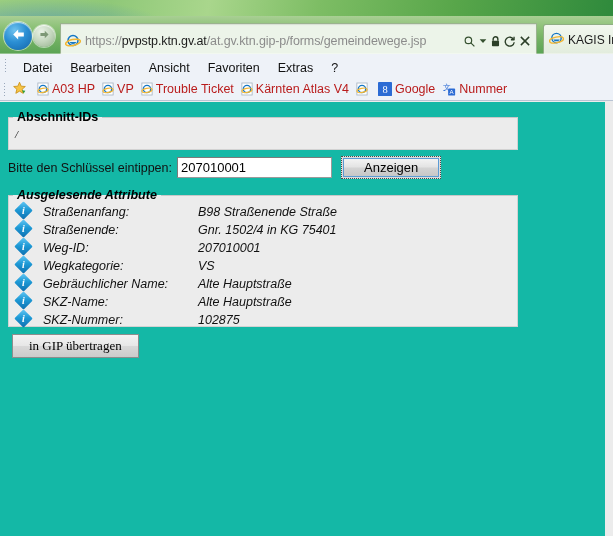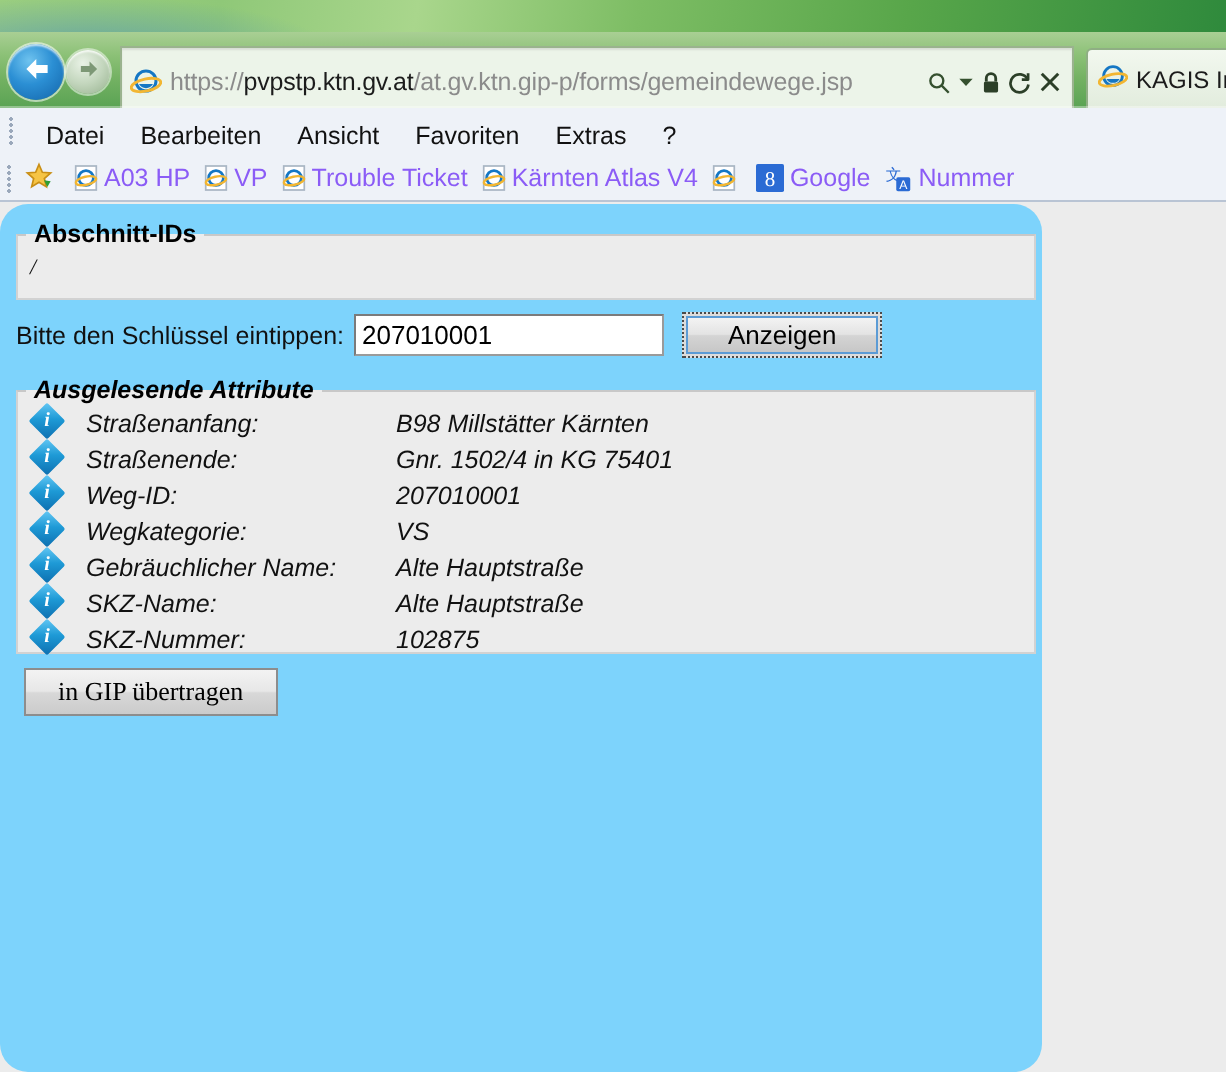--- a/index.html
+++ b/index.html
@@ -156,35 +156,34 @@
   .favbar .grip {
     position: absolute; left: 3px; top: 5px;
     width: 3px; height: 15px;
     background-image: radial-gradient(circle, #9aa8bb 0.8px, transparent 1px);
     background-size: 3px 3px;
   }
   .fav-item {
     display: inline-flex;
     align-items: center;
     font-size: 12.5px;
-    color: #8b5cf6;
+    color: #b91c1c;
     margin-right: 7px;
     flex: 0 0 auto;
   }
   .fav-item .fav-ico { margin-right: 3px; display: flex; align-items: center; }
 
   
   .page {
     position: absolute;
     left: 0; top: 102px;
-    width: 521px;
+    width: 605px;
     height: 434px;
-    background: #7dd3fc;
+    background: #14b8a6;
     overflow: hidden;
-    border-radius: 14px;
   }
 
   fieldset.box {
     border: 1px solid #d2d2d2;
     border-top-color: #c8c8c8;
     background: #ececec;
     margin: 0;
     box-sizing: border-box;
   }
   fieldset.box legend {
@@ -500,21 +499,21 @@
     </span>
   </div>
 
   <fieldset class="box" id="attr-box">
     <legend>Ausgelesende Attribute</legend>
     <table class="attr-table">
       <tbody>
         <tr>
           <td class="c-ico"><span class="info-diamond"></span></td>
           <td class="c-lbl">Straßenanfang:</td>
-          <td class="c-val">B98 Millstätter Kärnten</td>
+          <td class="c-val">B98 Straßenende Straße</td>
         </tr>
         <tr>
           <td class="c-ico"><span class="info-diamond"></span></td>
           <td class="c-lbl">Straßenende:</td>
           <td class="c-val">Gnr. 1502/4 in KG 75401</td>
         </tr>
         <tr>
           <td class="c-ico"><span class="info-diamond"></span></td>
           <td class="c-lbl">Weg-ID:</td>
           <td class="c-val">207010001</td>

